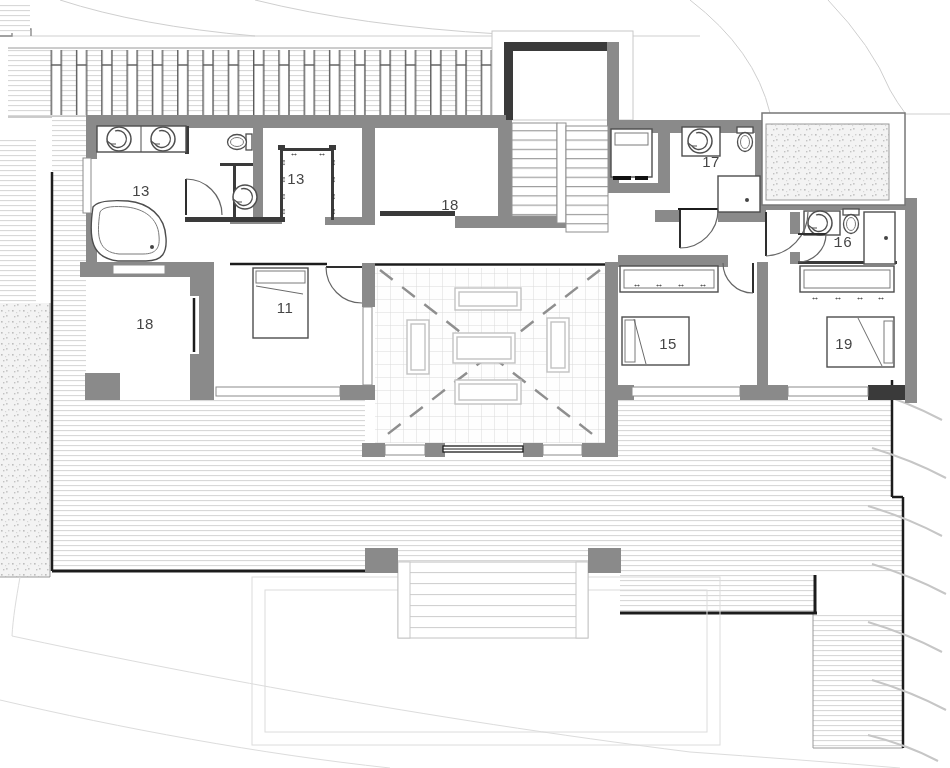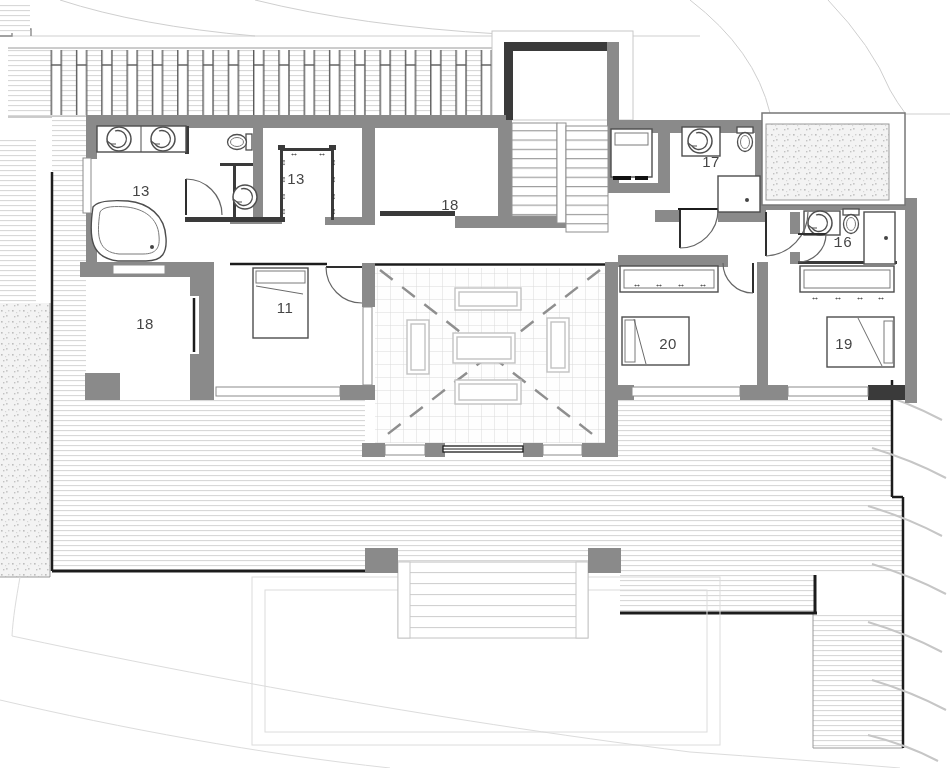--- a/index.html
+++ b/index.html
@@ -344,19 +344,19 @@
     <path class="leaf" d="M362,267 H326"></path>
     <path class="door" d="M326,267 A36,36 0 0 0 362,303"></path>
   </g>
 </svg>
 
 <div id="room-labels">
       <span style="left: 285px; top: 307px;">11</span>
       <span style="left: 141px; top: 190px;">13</span>
       <span style="left: 296px; top: 178px;">13</span>
       <span style="left: 844px; top: 343px;">19</span>
-      <span style="left: 668px; top: 343px;">20</span>
+      <span style="left: 668px; top: 343px;">15</span>
       <span style="left: 843px; top: 243px; font-family: Liberation Mono, monospace;">16</span>
       <span style="left: 711px; top: 161px;">17</span>
       <span style="left: 450px; top: 204px;">18</span>
       <span style="left: 145px; top: 323px;">18</span>
     </div>
 </div>
 
 </body></html>

